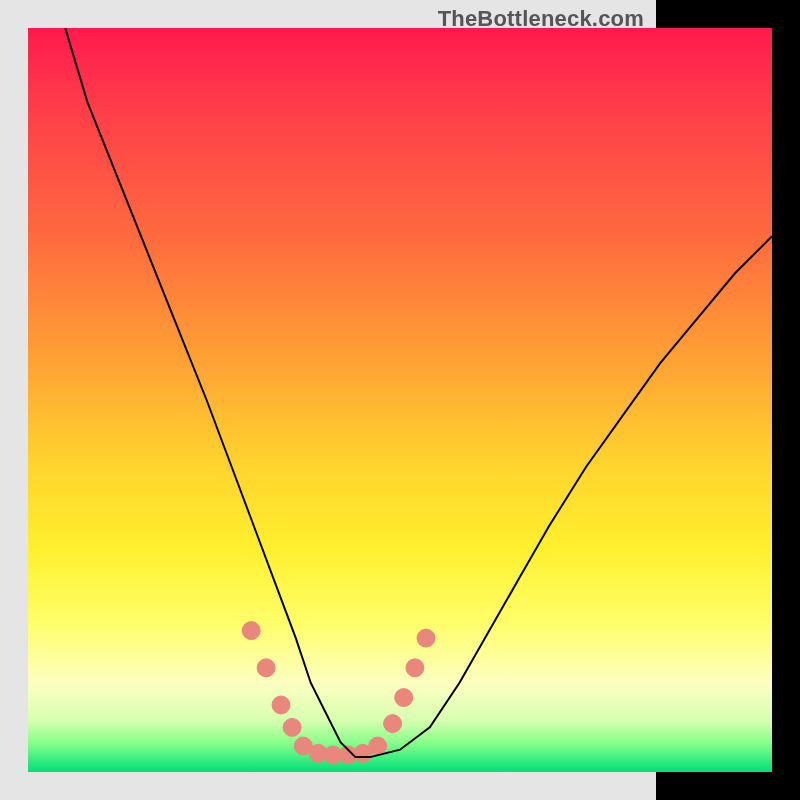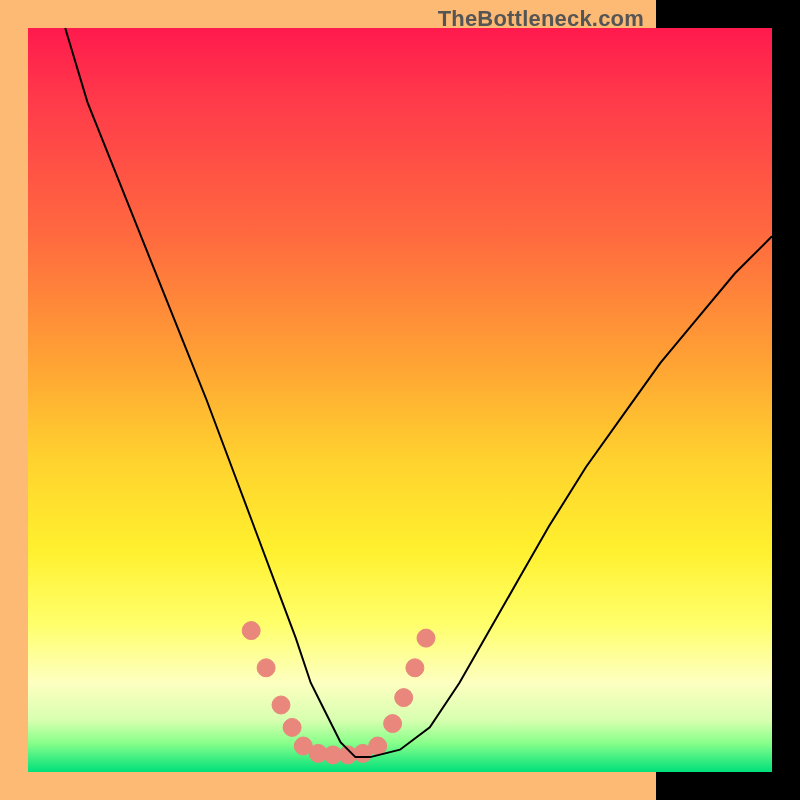--- a/index.html
+++ b/index.html
@@ -8,21 +8,21 @@
     width: 800px;
     height: 800px;
     background: #000000;
     overflow: hidden;
     font-family: Arial, Helvetica, sans-serif;
   }
   .frame {
     position: relative;
     width: 656px;
     height: 800px;
-    background: #fdba74;
+    background: #e5e5e5;
   }
   .plot-area {
     position: absolute;
     left: 28px;
     top: 28px;
     width: 744px;
     height: 744px;
     
     background: linear-gradient(
       to bottom,

